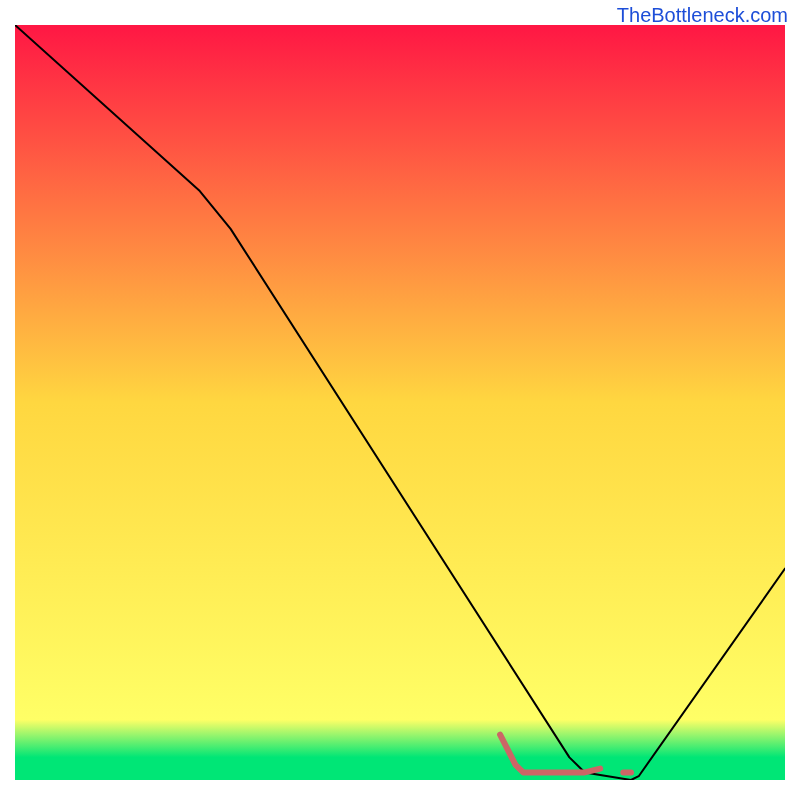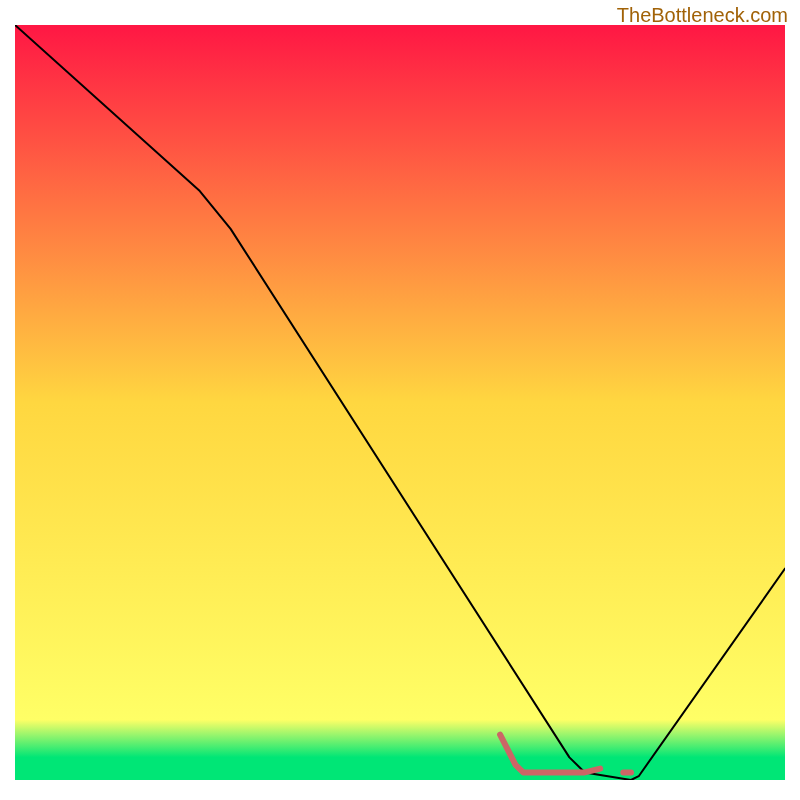--- a/index.html
+++ b/index.html
@@ -9,21 +9,21 @@
     height: 800px;
     background: #ffffff;
     font-family: Arial, sans-serif;
     position: relative;
   }
   .watermark {
     position: absolute;
     top: 4px;
     right: 12px;
     font-size: 20px;
-    color: #a16207;
+    color: #1d4ed8;
     z-index: 10;
   }
   .chart-area {
     position: absolute;
     left: 15px;
     top: 25px;
     width: 770px;
     height: 755px;
   }
   svg {

